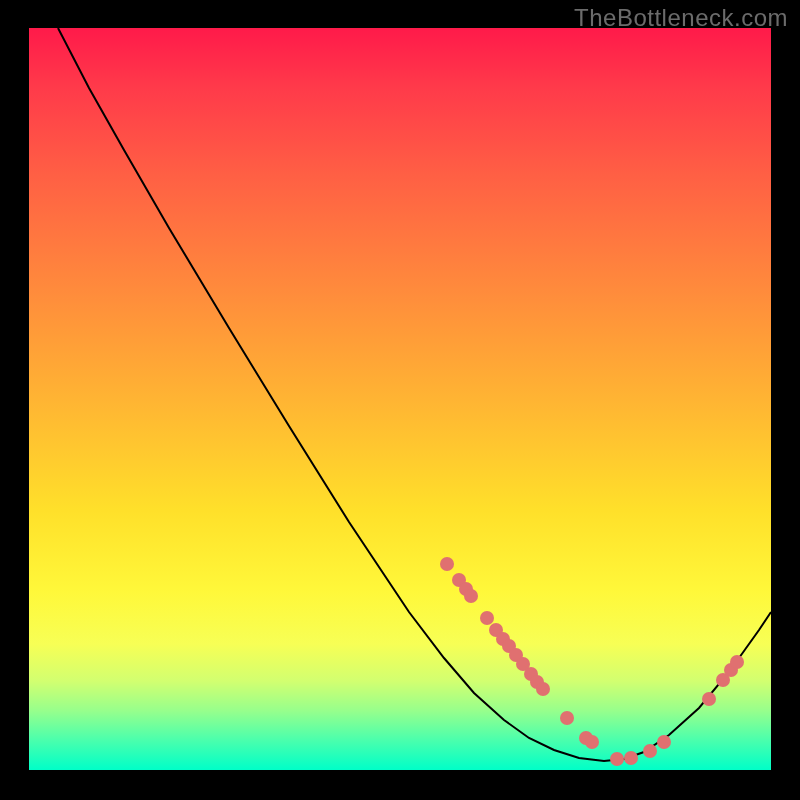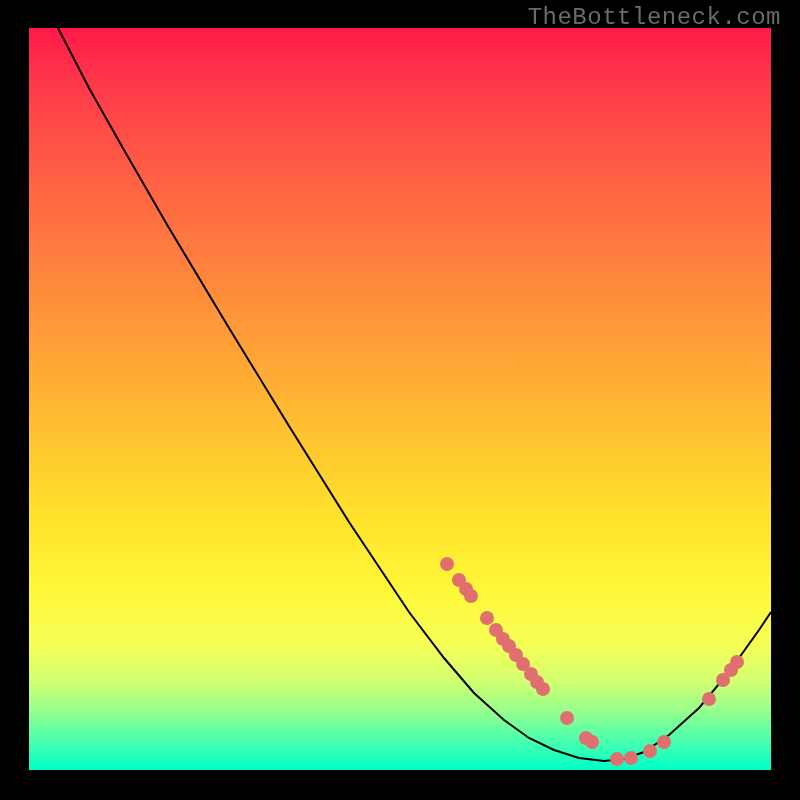--- a/index.html
+++ b/index.html
@@ -28,26 +28,25 @@
       #f7ff55 83%,
       #d2ff70 88%,
       #97ff8c 92%,
       #4affad 96%,
       #00ffc8 100%
     );
   }
   .watermark {
     position: absolute;
     top: 4px;
-    right: 19px;
+    right: 12px;
     color: #6b6b6b;
     font-size: 24px;
     font-weight: 500;
     letter-spacing: 0.5px;
-    font-family: Liberation Mono, monospace;
   }
   svg.plot {
     position: absolute;
     left: 0;
     top: 0;
     width: 742px;
     height: 742px;
   }
 </style>
 </head>

